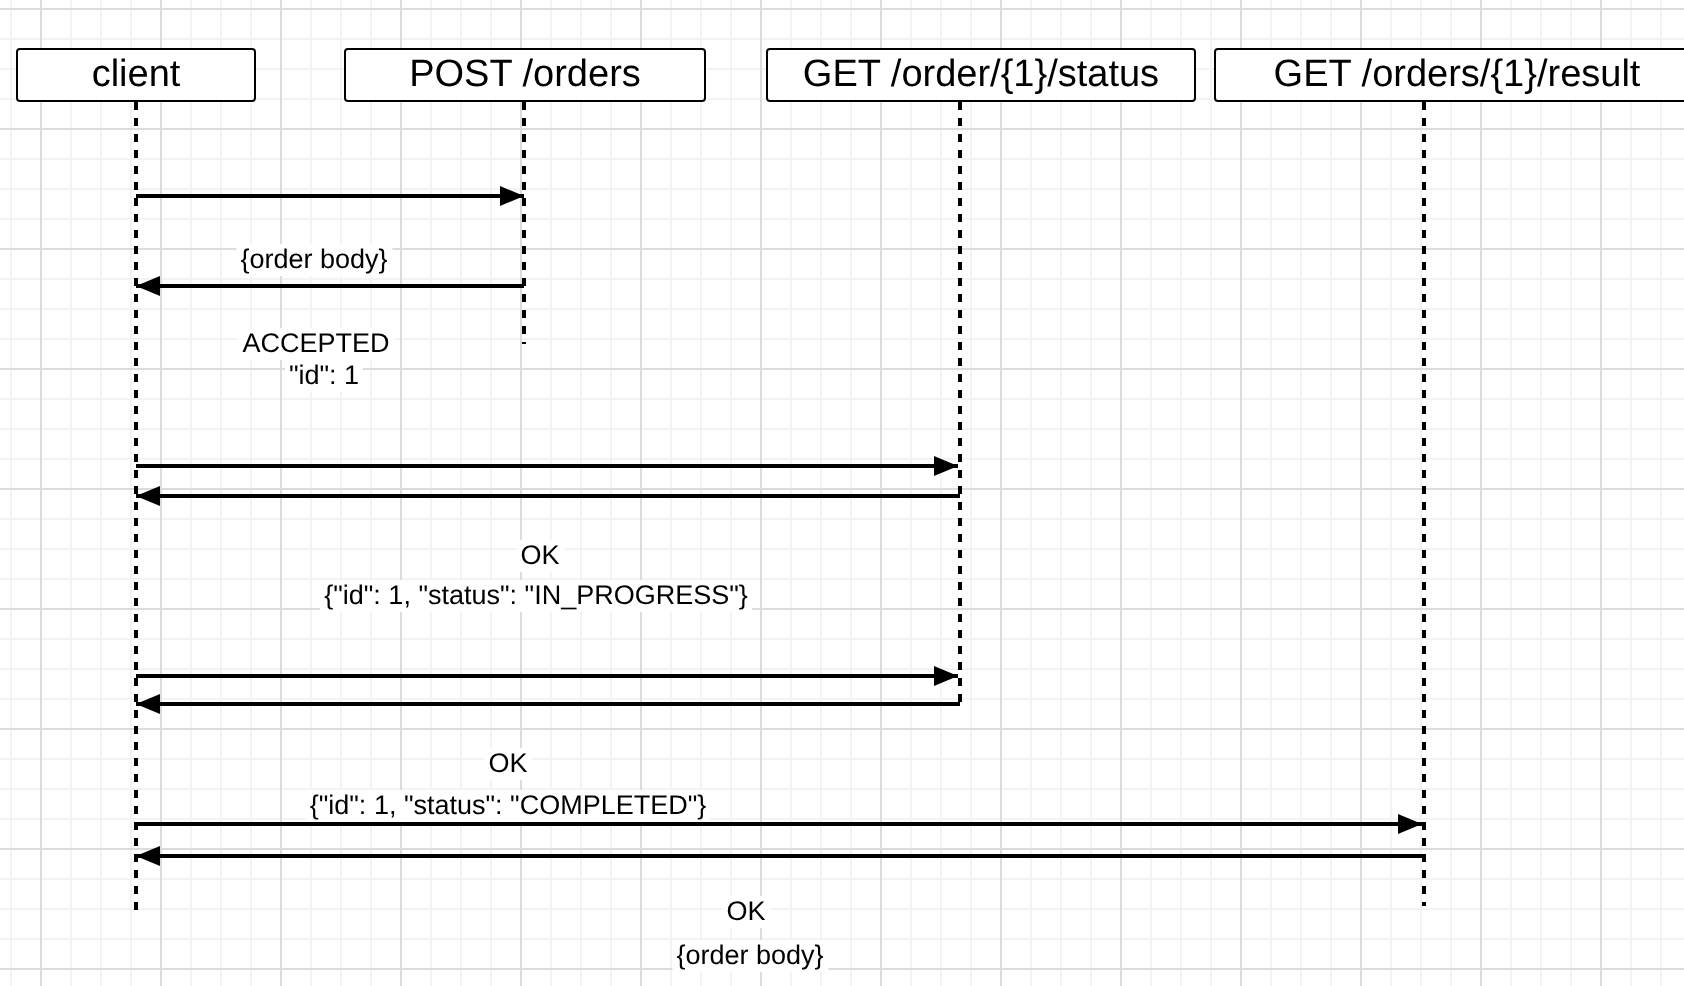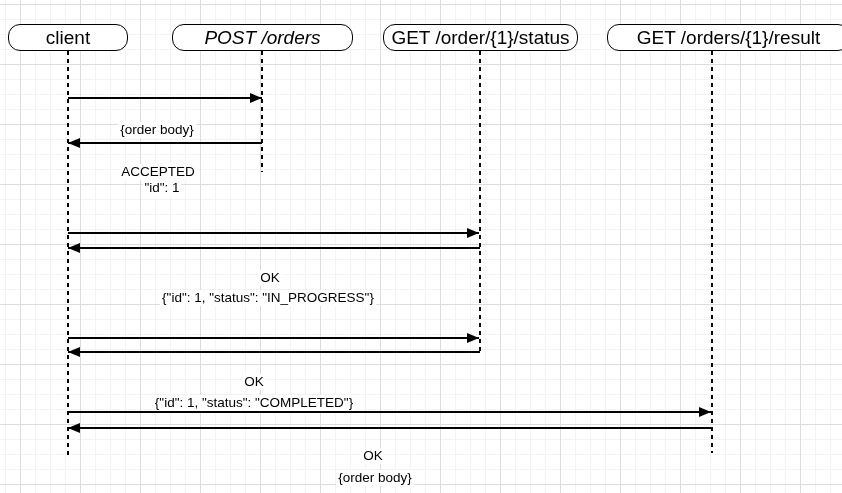--- a/index.html
+++ b/index.html
@@ -21,21 +21,21 @@
   }
 
   
   .pbox {
     position: absolute;
     top: 24px;
     height: 27px;
     box-sizing: border-box;
     background: #ffffff;
     border: 1.3px solid #000000;
-    border-radius: 12px;
+    border-radius: 2px;
     display: flex;
     align-items: center;
     justify-content: center;
     font-size: 19px;
     color: #000000;
     white-space: nowrap;
   }
 
   
   .lifeline {
@@ -79,24 +79,24 @@
   }
 </style>
 </head>
 <body>
 
 <div class="canvas">
 
   <div class="pbox" style="left:8px;   width:120px;">
     <span>client</span>
   </div>
-  <div class="pbox" style="left:172px; width:181px;font-style:italic;">
+  <div class="pbox" style="left:172px; width:181px;">
     <span>POST /orders</span>
   </div>
-  <div class="pbox" style="left:383px; width:195px;">
+  <div class="pbox" style="left:383px; width:215px;">
     <span>GET /order/{1}/status</span>
   </div>
   <div class="pbox" style="left:607px; width:243px;">
     <span>GET /orders/{1}/result</span>
   </div>
 
   <div class="lifeline" style="left:67.4px;  height:407px;"></div>
   <div class="lifeline" style="left:261.4px; height:121px;"></div>
   <div class="lifeline" style="left:479.4px; height:304px;"></div>
   <div class="lifeline" style="left:711.4px; height:402px;"></div>

